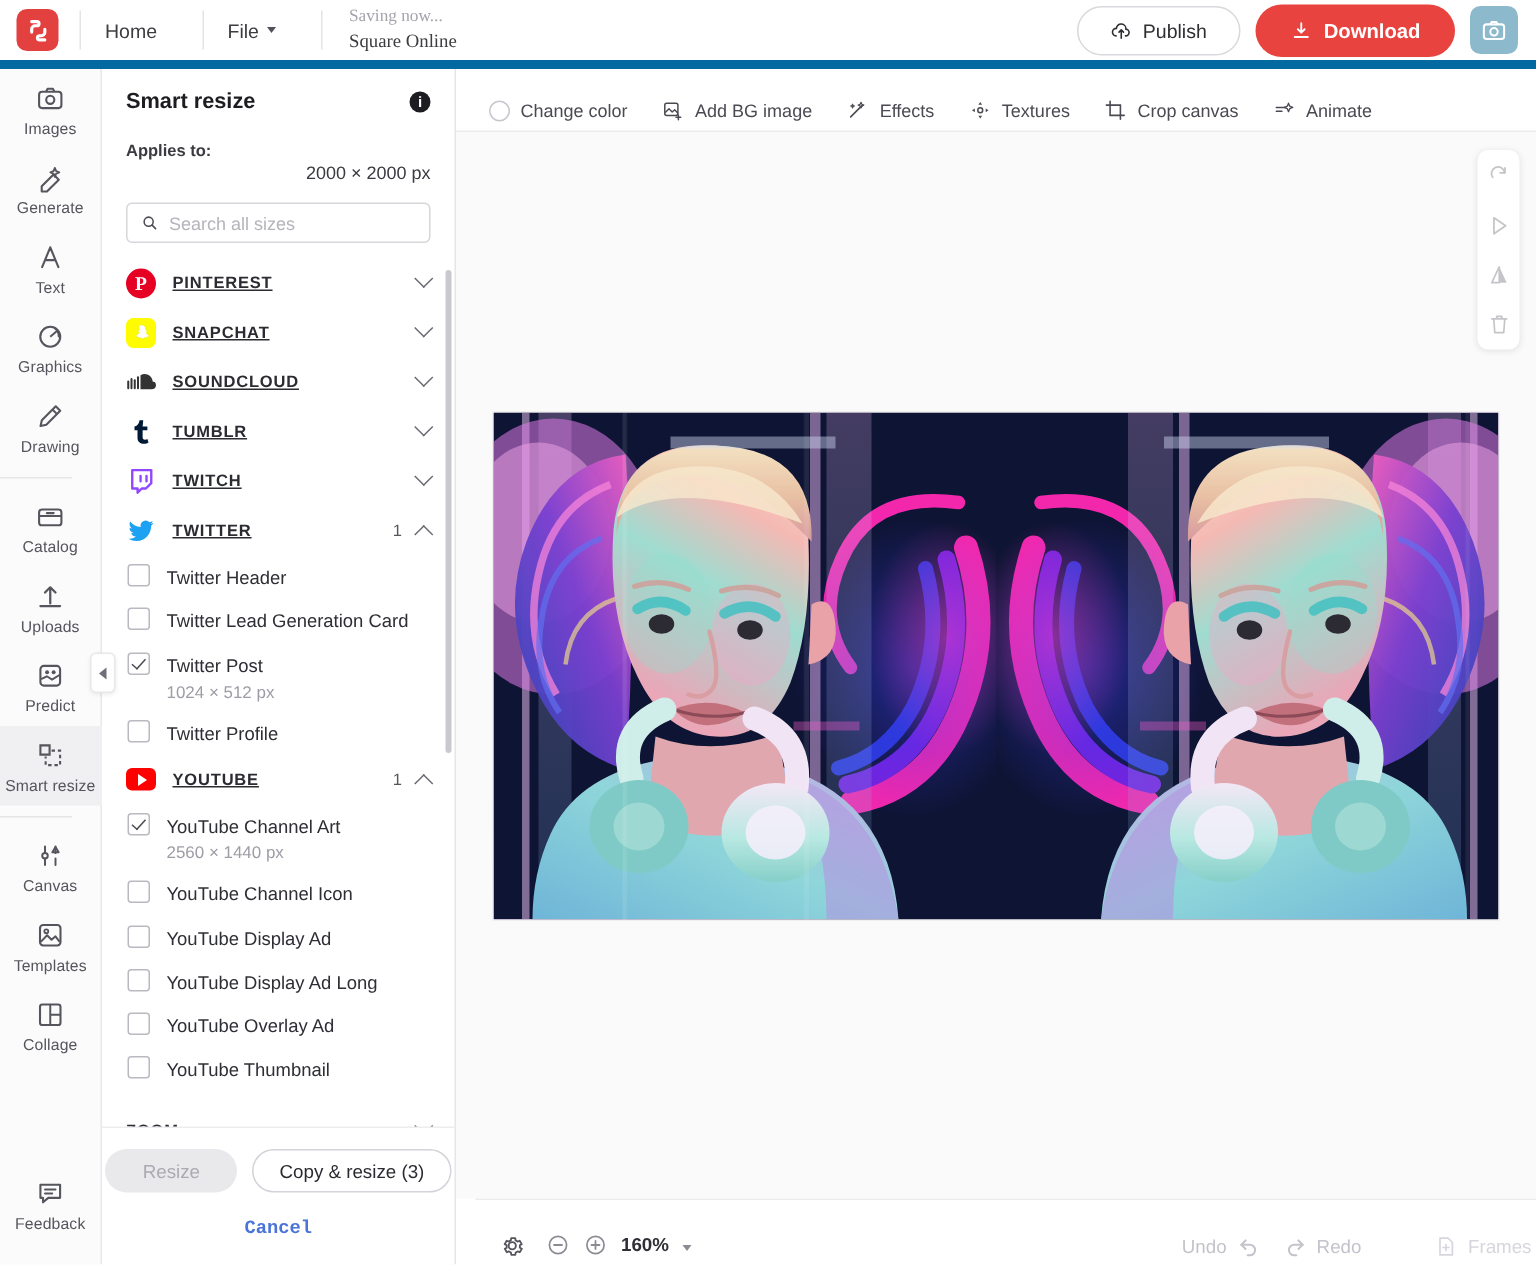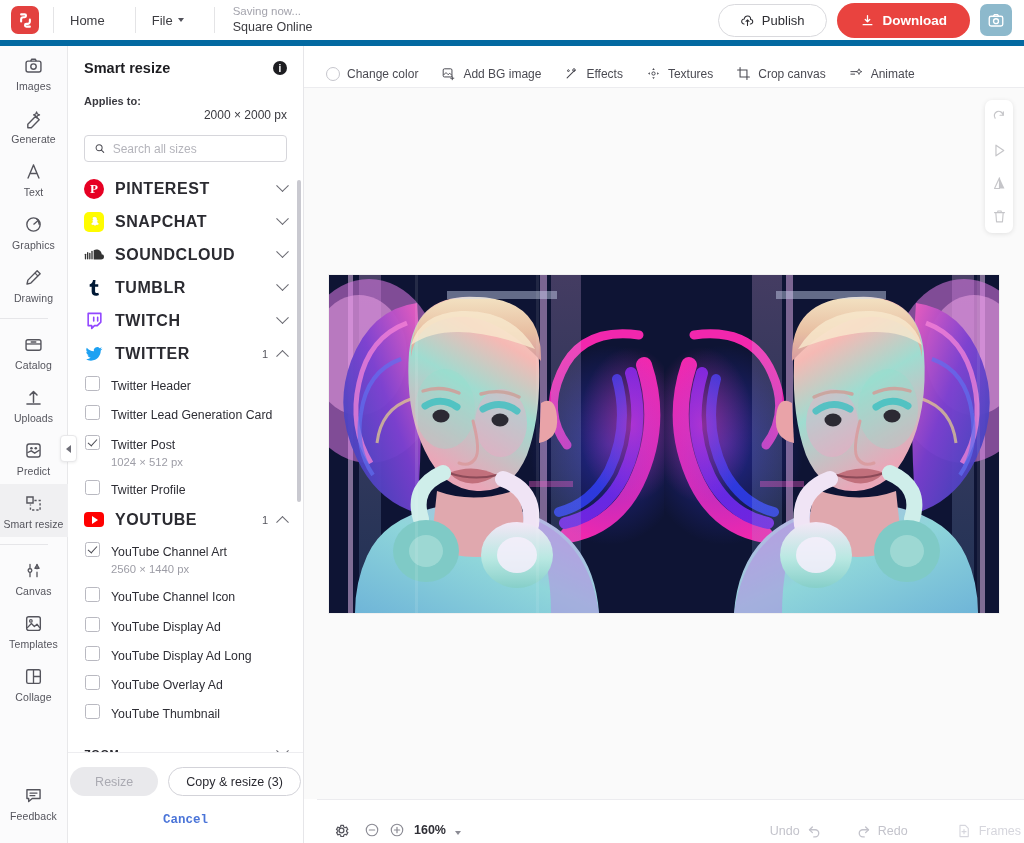--- a/index.html
+++ b/index.html
@@ -21,21 +21,21 @@
     width:28px; height:28px; border-radius:7px; background:#e3413f;
     margin-left:11px; display:flex; align-items:center; justify-content:center;
     flex:0 0 auto;
   }
   .vdiv { width:1px; height:26px; background:#e4e4e6; margin:0 0 0 14px; }
   .topnav-item {
     font-size:13px; color:#3c3c41; padding:0 16px; height:46px;
     display:flex; align-items:center; gap:5px; cursor:pointer; white-space:nowrap;
   }
   .caret-d { width:0;height:0;border-left:3.5px solid transparent;border-right:3.5px solid transparent;border-top:4.5px solid #52525a; display:inline-block; }
-  .savewrap { margin-left:18px; line-height:1.32; }
+  .savewrap { margin-left:18px; line-height:1.32;font-family:Liberation Serif, serif; }
   .saving { font-size:11.5px; color:#a4a4ad; }
   .docname { font-size:12.5px; color:#3c3c41; }
   .top-right { margin-left:auto; display:flex; align-items:center; gap:10px; padding-right:12px; }
   .btn-publish {
     height:33px; padding:0 21px; border-radius:18px; border:1px solid #d9d9dd;
     background:#fff; font-size:13px; color:#2e2e33; display:flex; align-items:center; gap:7px; cursor:pointer;
   }
   .btn-download {
     height:35px; padding:0 23px; border-radius:18px; border:none;
     background:#e9433f; color:#fff; font-size:13.5px; font-weight:bold;
@@ -87,21 +87,21 @@
   .search-box input::placeholder { color:#b4b4bb; }
 
   .panel-scroll { flex:1; overflow:hidden; position:relative; margin-top:10px; }
   .scroll-inner { padding:0 16px; }
 
   .plat-row {
     display:flex; align-items:center; height:33px; cursor:pointer;
   }
   .plat-ico { width:20px;height:20px;border-radius:50%; flex:0 0 auto;
     display:flex;align-items:center;justify-content:center; margin-right:11px; }
-  .plat-name { font-size:16px; font-weight:bold; letter-spacing:.55px; color:#2b2b31; }
+  .plat-name { font-size:11px; font-weight:bold; letter-spacing:.55px; color:#2b2b31;text-decoration:underline; }
   .plat-right { margin-left:auto; display:flex; align-items:center; gap:10px; }
   .plat-count { font-size:11px; color:#56565e; }
   .chev { width:9px;height:9px;border-right:1.4px solid #6a6a72;border-bottom:1.4px solid #6a6a72; }
   .chev.down { transform:rotate(45deg) translate(-2px,-2px); }
   .chev.up { transform:rotate(-135deg) translate(-2px,-2px); }
 
   .opt-row { display:flex; align-items:flex-start; padding:4px 0 4px 1px; cursor:pointer; }
   .cbox {
     width:15px;height:15px;border:1px solid #b9b9c1;border-radius:2.5px;background:#fff;
     flex:0 0 auto; margin:2px 11px 0 0; position:relative;
@@ -172,21 +172,21 @@
   }
   .rt-btn { width:18px;height:18px;display:flex;align-items:center;justify-content:center;cursor:pointer;opacity:.38; }
 
   .statusbar {
     position:absolute; left:13px; bottom:0; width:720px; height:44px;
     background:#fff; border-top:1px solid #ececef; display:flex; align-items:flex-end; padding:4px 16px; gap:14px;
   }
   .sb-btn { display:flex;align-items:center;gap:5px;cursor:pointer;color:#6e6e77; }
   .zoomctl { display:flex; align-items:center; gap:9px; }
   .zoomval { font-size:12.5px; color:#2f2f36; font-weight:bold; }
-  .undo-redo { margin-left:auto; display:flex; align-items:center; gap:32px; margin-right:34px; }
+  .undo-redo { margin-left:auto; display:flex; align-items:center; gap:14px; margin-right:34px; }
   .ur { display:flex;align-items:center;gap:6px;font-size:12.5px;color:#c3c3cb;cursor:pointer; }
   .frames-btn { display:flex;align-items:center;gap:7px;font-size:12.5px;color:#d6d6dd;cursor:pointer; }
 </style>
 </head>
 <body>
 
 <div id="app">
 
   <div class="topbar">
     <div class="logo">

